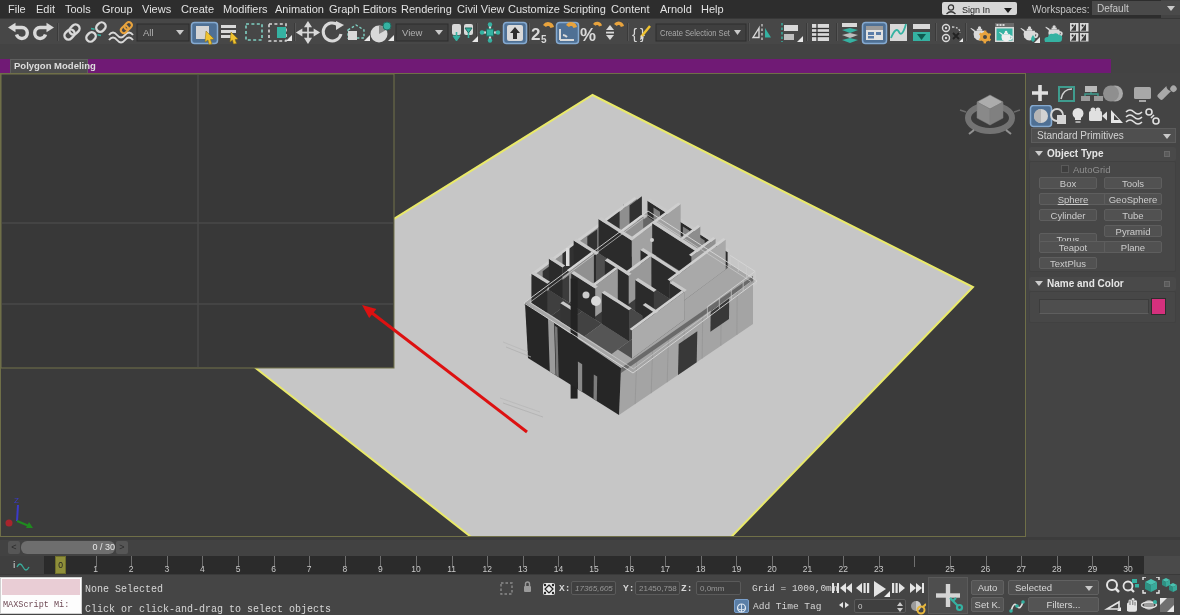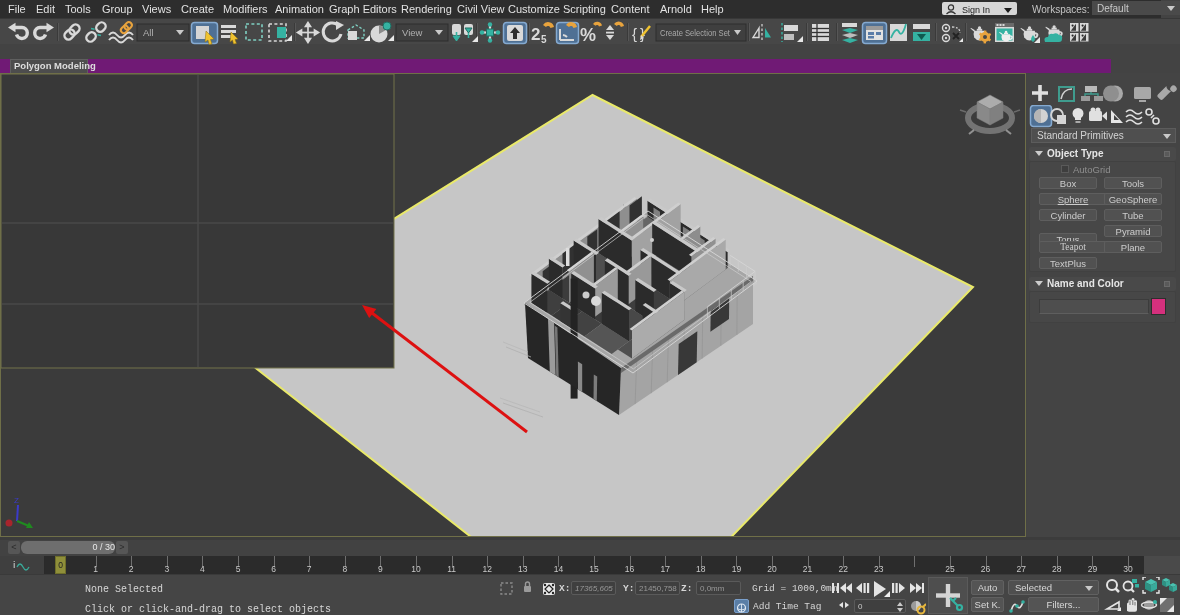--- a/index.html
+++ b/index.html
@@ -490,21 +490,21 @@
       <div style="position:absolute;left:34px;top:92px;width:8px;height:8px;background:#3e3e3e;border:1px solid #5a5a5a;"></div>
       <span style="position:absolute;left:46px;top:91px;font-size:9.5px;color:#8f8f8f;">AutoGrid</span>
       <div class="pbtn" style="left:12px;top:104px;width:58px;">Box</div>
       <div class="pbtn" style="left:77px;top:104px;width:58px;">Tools</div>
       <div class="pbtn" style="left:12px;top:120px;width:68px;text-decoration:underline;">Sphere</div>
       <div class="pbtn" style="left:77px;top:120px;width:58px;">GeoSphere</div>
       <div class="pbtn" style="left:12px;top:136px;width:58px;">Cylinder</div>
       <div class="pbtn" style="left:77px;top:136px;width:58px;">Tube</div>
       <div class="pbtn" style="left:12px;top:160px;width:58px;">Torus</div>
       <div class="pbtn" style="left:77px;top:152px;width:58px;">Pyramid</div>
-      <div class="pbtn" style="left:12px;top:168px;width:68px;font-family:Liberation Serif, serif;">Teapot</div>
+      <div class="pbtn" style="left:12px;top:168px;width:68px;">Teapot</div>
       <div class="pbtn" style="left:77px;top:168px;width:58px;">Plane</div>
       <div class="pbtn" style="left:12px;top:184px;width:58px;">TextPlus</div>
       <div class="rhead" style="top:204px;"><span class="tri"></span>Name and Color<span class="sq"></span></div>
       <div style="position:absolute;left:2px;top:218px;width:147px;height:32px;background:#474747;border:1px solid #414141;border-radius:2px;"></div>
       <div style="position:absolute;left:12px;top:226px;width:110px;height:15px;background:#4e4e4e;border:1px solid #3c3c3c;border-bottom-color:#5e5e5e;"></div>
       <div style="position:absolute;left:124px;top:225px;width:15px;height:17px;background:#d5307d;border:1px solid #2e2e2e;"></div>
     </div>
 
   <div id="midstrip"></div>
   <div id="sliderrow">
@@ -579,20 +579,24 @@
         <div class="tnum" style="left:1011.8px;">28</div>
         <div class="tick" style="left:1047.4px;"></div>
         <div class="tnum" style="left:1047.4px;">29</div>
         <div class="tick" style="left:1083.0px;"></div>
         <div class="tnum" style="left:1083.0px;">30</div>
       </div>
     <div class="abs" style="left:1144px; top:0; width:36px; height:18px; background:#4a4a4a;"></div>
     <div class="abs" style="left:55px; top:0px; width:11px; height:18px; background:#8f8f3a; border:1px solid #6f6f2a; color:#222; font-size:8.5px; text-align:center; line-height:17px;">0</div>
   </div>
   <div id="statusbar">
+      <div style="position:absolute;left:0;top:2px;width:82px;height:37px;background:#fdfdfd;border:1px solid #d0d0d0;">
+        <div style="position:absolute;left:1px;top:1px;width:78px;height:16px;background:#e9cdd5;"></div>
+        <div style="position:absolute;left:2px;top:22px;font-family:'Liberation Mono',monospace;font-size:8.5px;color:#6e4a55;white-space:nowrap;">MAXScript Mi:</div>
+      </div>
       <span class="stxt" style="left:85px;top:9px;">None Selected</span>
       <span class="stxt" style="left:85px;top:29px;">Click or click-and-drag to select objects</span>
       <svg width="70" height="18" style="position:absolute;left:498px;top:6px;">
         <rect x="3" y="2" width="11" height="11" fill="none" stroke="#8a8a8a" stroke-width="1.4" stroke-dasharray="2.5,2"></rect>
         <rect x="26" y="5" width="7" height="6" rx="1" fill="#9a9a9a"></rect>
         <path d="M27.5 5 v-2 a2 2 0 0 1 4 0 v2" fill="none" stroke="#9a9a9a" stroke-width="1.4"></path>
         <rect x="45" y="2" width="12" height="12" rx="2" fill="#e8e8e8"></rect>
         <path d="M51 4 l4 4 l-4 4 l-4 -4 Z" fill="none" stroke="#222" stroke-width="1.2"></path>
         <circle cx="47" cy="4" r="1.2" fill="#222"></circle>
         <circle cx="55" cy="4" r="1.2" fill="#222"></circle>

